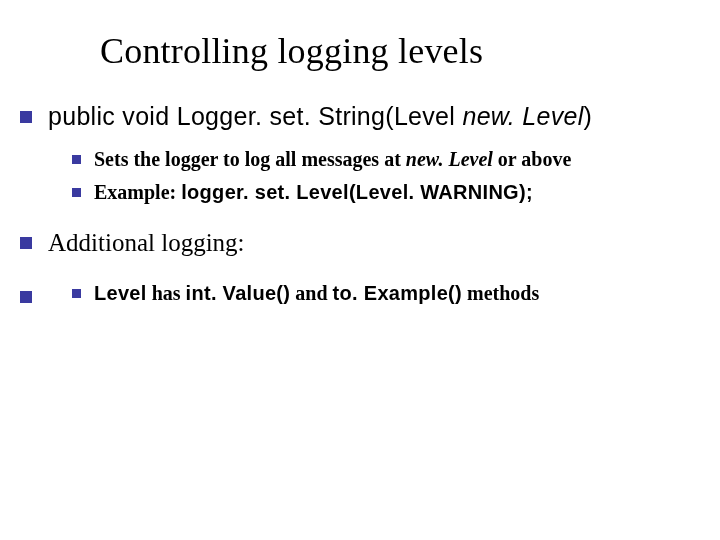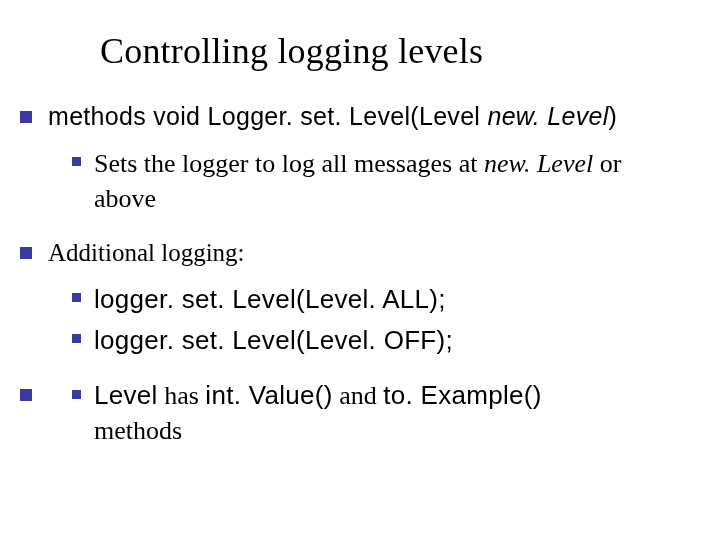--- a/index.html
+++ b/index.html
@@ -47,53 +47,51 @@
     background: #3a3aa0;
   }
   ul.sub {
     list-style: none;
     margin: 12px 0 0 0;
     padding: 0 0 0 46px;
   }
   ul.sub > li {
     position: relative;
     margin: 0 0 6px 0;
-    font-size: 26px;
+    font-size: 20px;
     line-height: 1.35;
+    font-weight: bold;
   }
   ul.sub > li::before {
     content: "";
     position: absolute;
     left: -22px;
     top: 0.45em;
     width: 9px;
     height: 9px;
     background: #3a3aa0;
   }
   .sans  { font-family: "Comic Sans MS", "Segoe UI", Arial, sans-serif; letter-spacing: 0.3px; }
   .ital  { font-style: italic; }
 </style>
 </head>
 <body>
 
 <div class="slide">
   <h1 class="title">Controlling logging levels</h1>
   <ul class="top">
     <li>
-      <span><span class="sans">methods void Logger. set. Level(Level </span><span class="sans ital">new. Level</span><span class="sans">)</span></span>
+      <span><span class="sans">public void Logger. set. String(Level </span><span class="sans ital">new. Level</span><span class="sans">)</span></span>
       <ul class="sub">
         <li>Sets the logger to log all messages at <span class="ital">new. Level</span> or above</li>
+        <li>Example: <span class="sans">logger. set. Level(Level. WARNING);</span></li>
       </ul>
     </li>
     <li>
       <span>Additional logging:</span>
-      <ul class="sub">
-        <li><span class="sans">logger. set. Level(Level. ALL);</span></li>
-        <li><span class="sans">logger. set. Level(Level. OFF);</span></li>
-      </ul>
     </li>
     <li>
       <ul class="sub">
         <li><span class="sans">Level</span> has <span class="sans">int. Value()</span> and <span class="sans">to. Example()</span> methods</li>
       </ul>
     </li>
   </ul>
 </div>
 
 </body></html>

